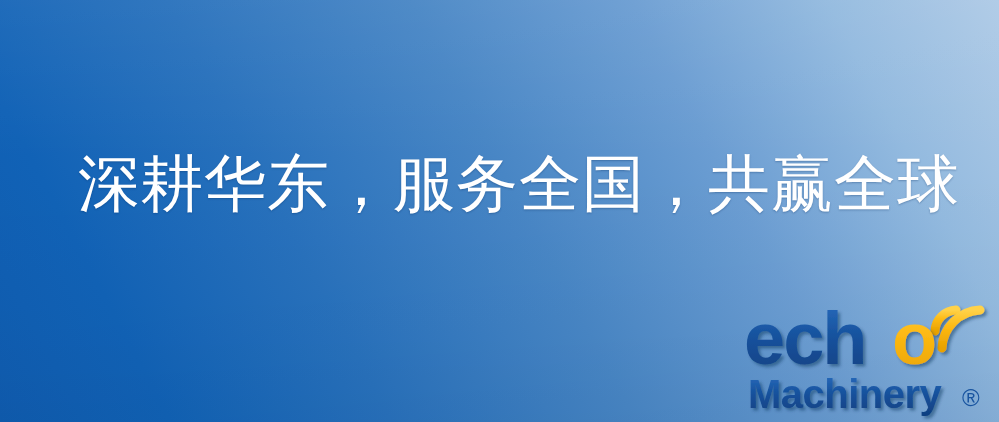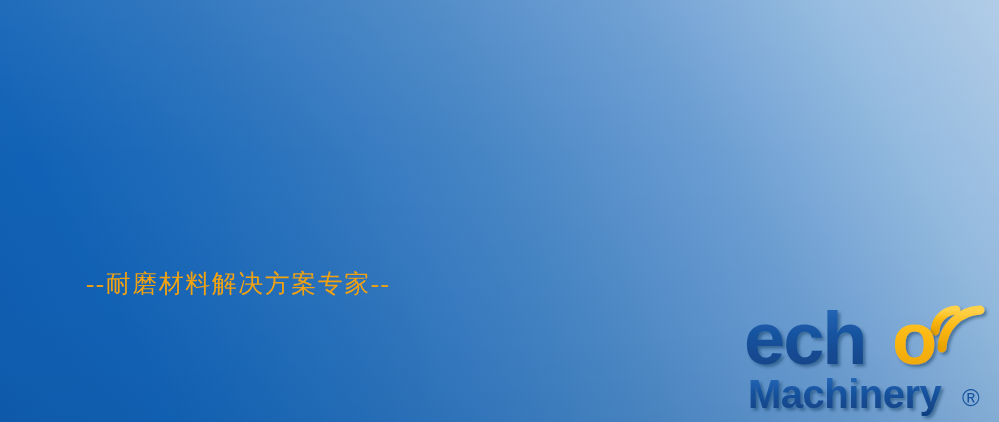--- a/index.html
+++ b/index.html
@@ -84,22 +84,22 @@
   .logo-word {
     font-family: "Liberation Sans", "DejaVu Sans", sans-serif;
     font-weight: bold;
   }
 </style>
 </head>
 <body>
 
 <div id="banner">
 
+  <div class="headline">深耕华东，服务全国，共赢全球</div>
 
-  <div class="subtitle">--耐磨材料解决方案专家--</div>
 
   <div class="logo">
     <svg viewBox="0 0 252 124" xmlns="http://www.w3.org/2000/svg" aria-hidden="true">
       <defs>
         <filter id="dropsh" x="-30%" y="-30%" width="180%" height="180%">
           <feDropShadow dx="2.5" dy="2.5" stdDeviation="1.6" flood-color="#0d2c52" flood-opacity="0.45"></feDropShadow>
         </filter>
         <linearGradient id="blueGrad" x1="0" y1="0" x2="0" y2="1">
           <stop offset="0%" stop-color="#2a6ec0"></stop>
           <stop offset="45%" stop-color="#17539f"></stop>

